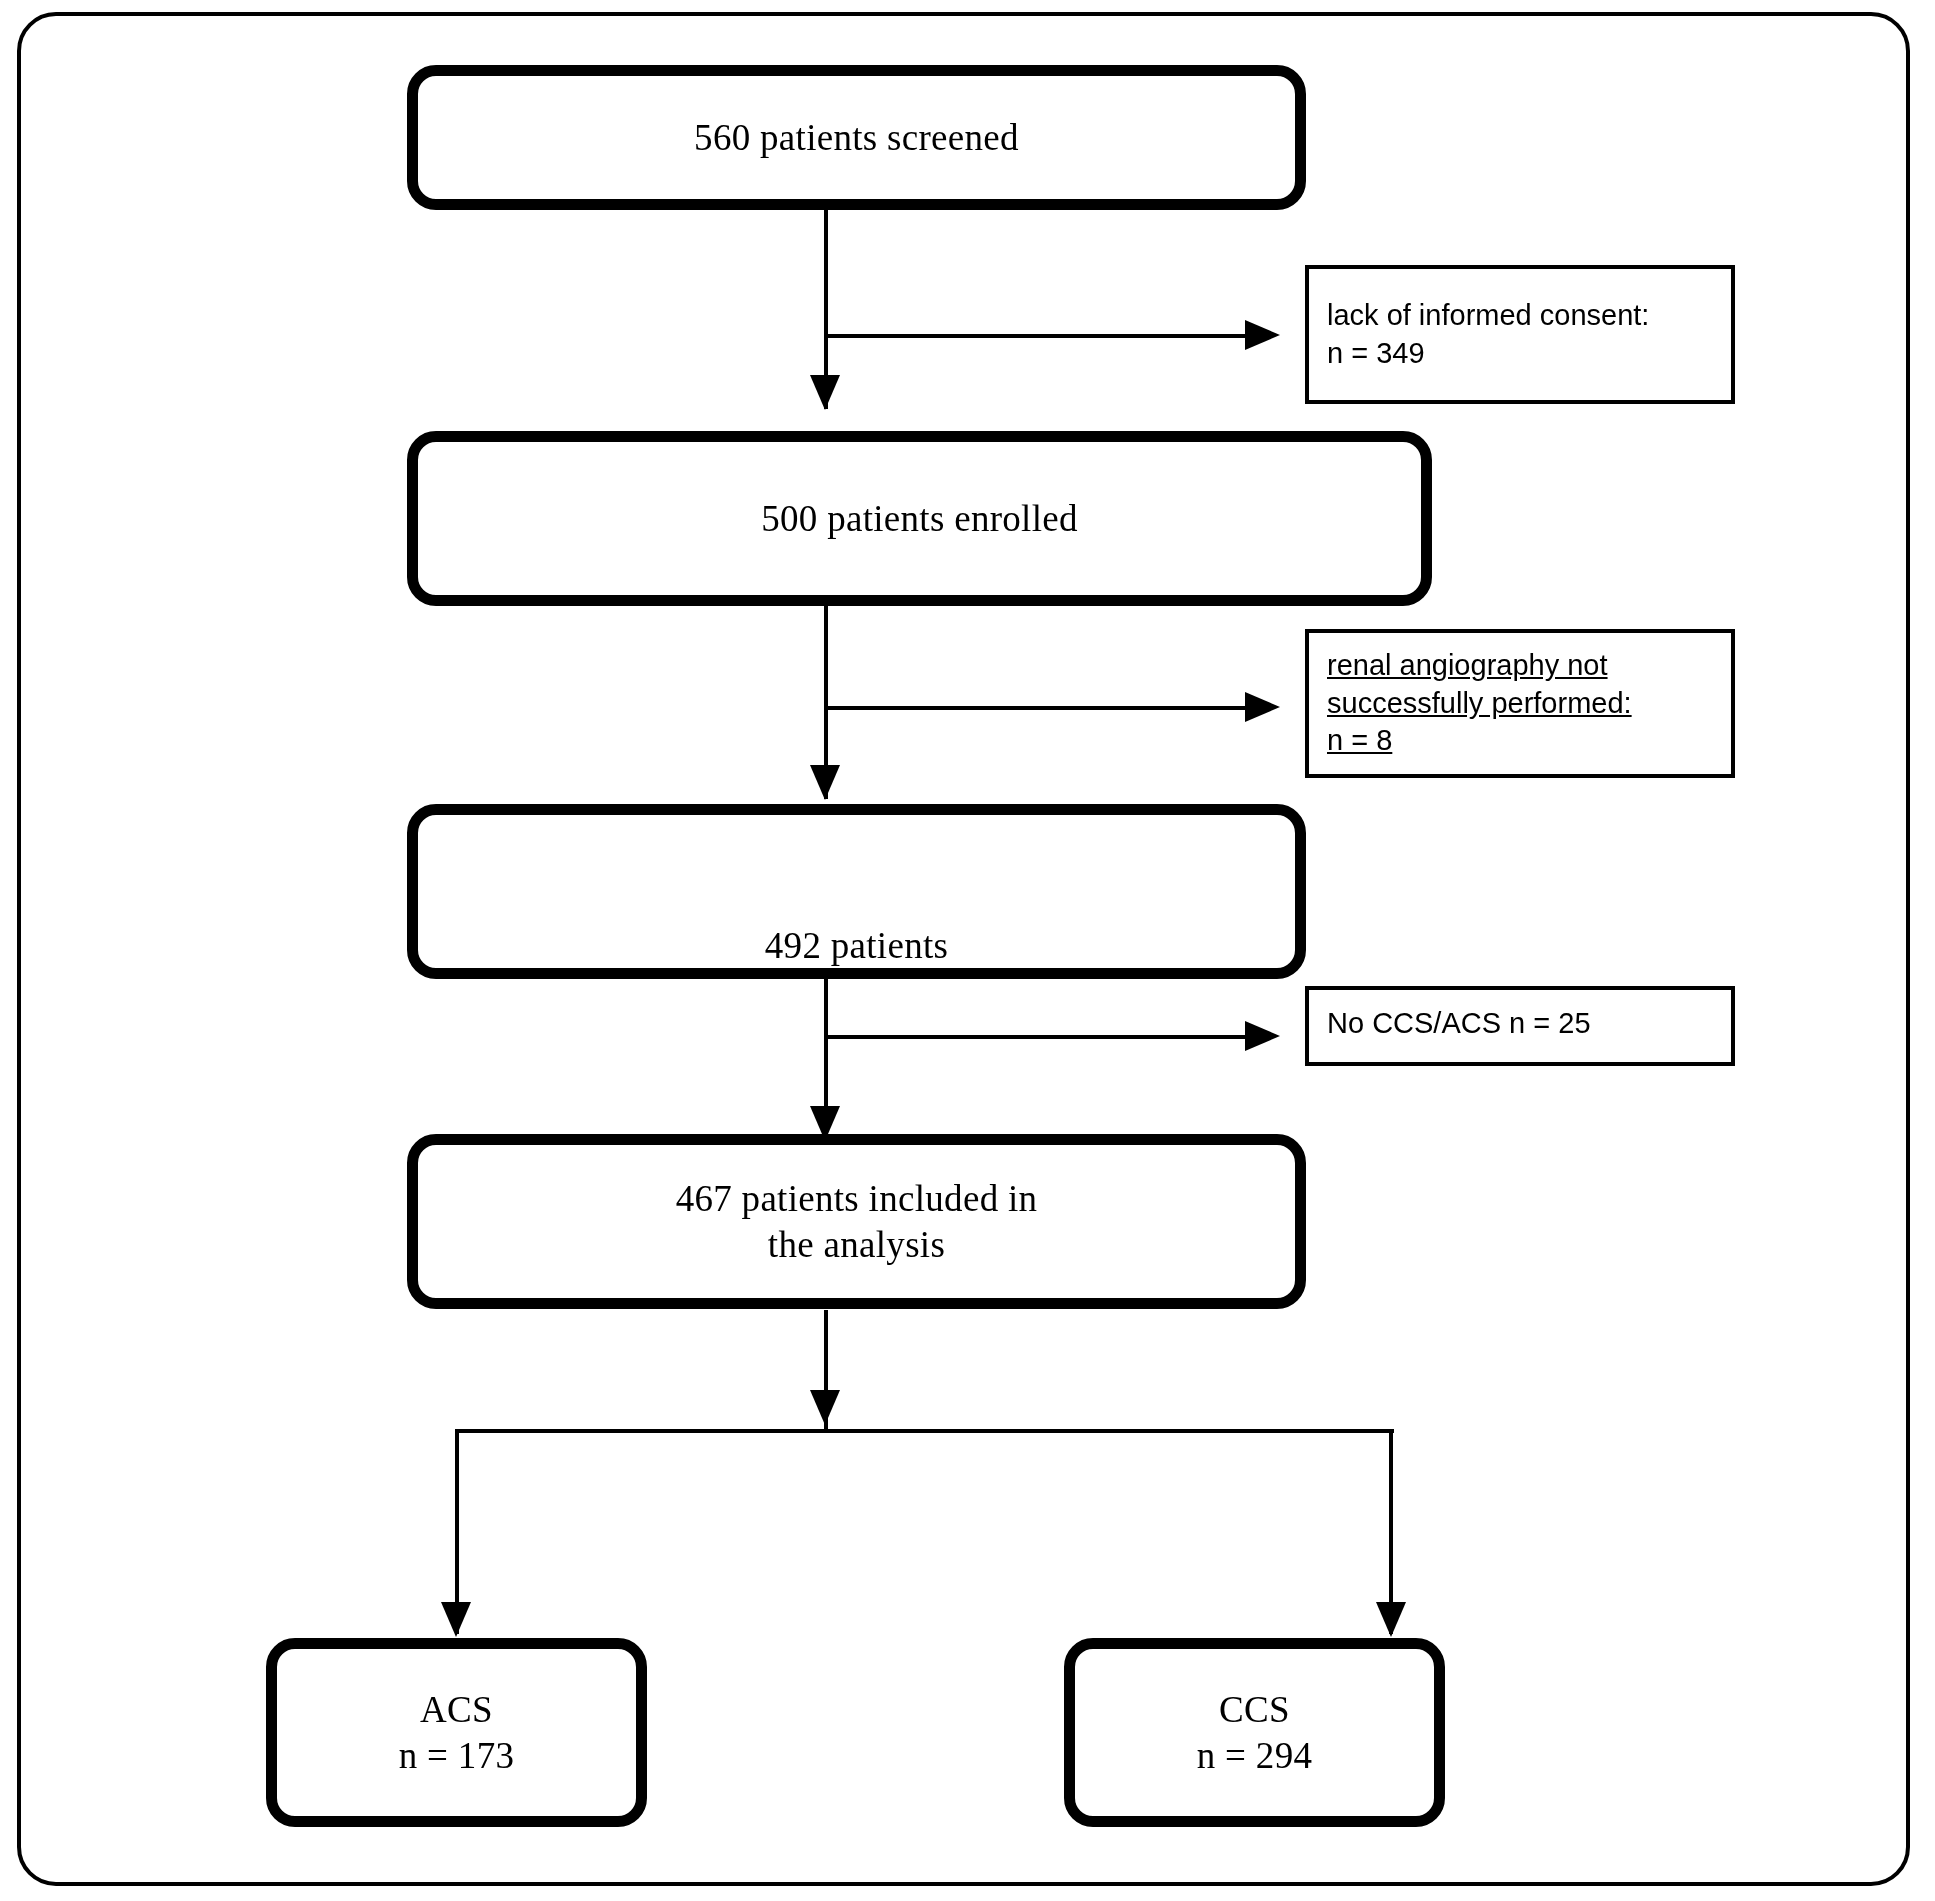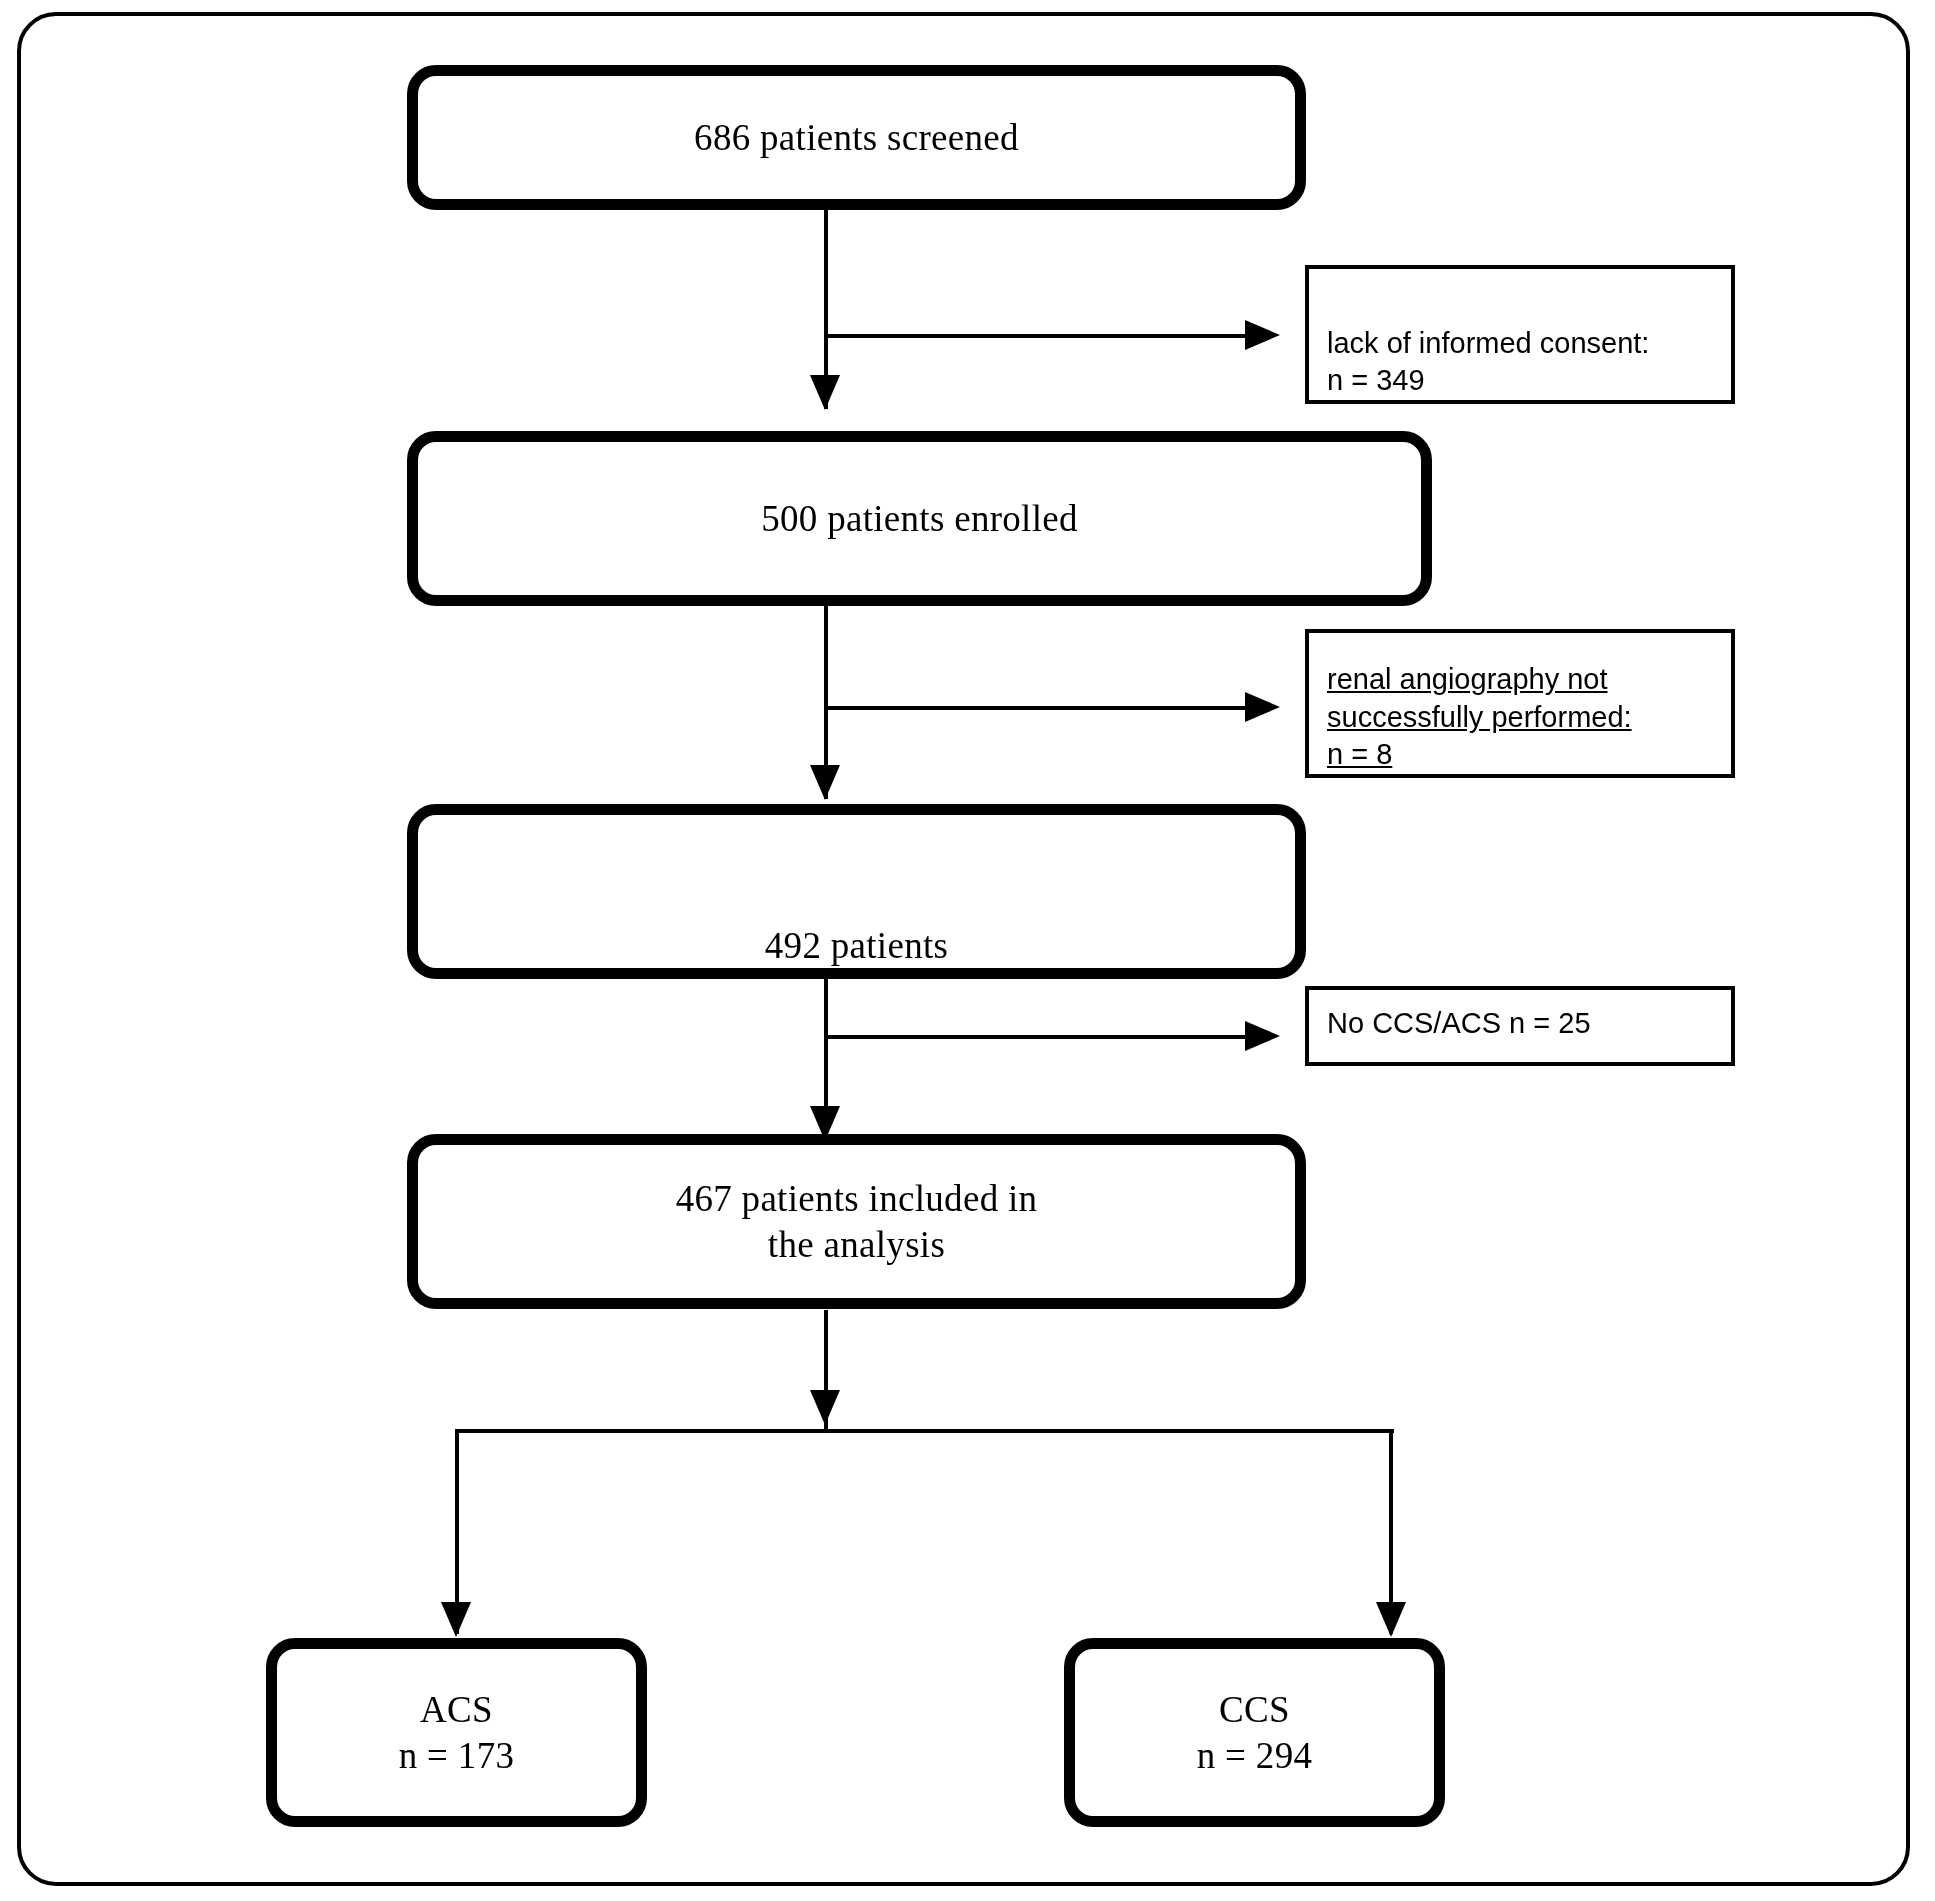--- a/index.html
+++ b/index.html
@@ -53,21 +53,21 @@
 
   
   .side-box {
     position: absolute;
     border: 4.8px solid #000000;
     box-sizing: border-box;
     background: #ffffff;
     font-family: "Liberation Sans", "DejaVu Sans", sans-serif;
     color: #000000;
     display: flex;
-    align-items: flex-end;
+    align-items: center;
   }
   .side-box .txt {
     font-size: 29px;
     line-height: 1.30;
     padding-left: 18px;
     padding-right: 8.5px;
     text-align: left;
     white-space: pre-line;
   }
   .side-box.top-aligned {
@@ -106,21 +106,21 @@
   }
 </style>
 </head>
 <body>
 
 <div id="canvas">
 
   <div id="outer-frame"></div>
 
   <div class="main-box" style="left:407px; top:65px; width:899px; height:145px;">
-    <div class="txt">686 patients screened</div>
+    <div class="txt">560 patients screened</div>
   </div>
 
   <div class="vline" style="left:824px; top:210px; height:199px;"></div>
   <div class="arrow-down" style="left:810px; top:375px;"></div>
 
   <div class="hline" style="left:826px; top:334px; width:423px;"></div>
   <div class="arrow-right" style="left:1245px; top:320px;"></div>
 
   <div class="side-box" style="left:1305px; top:265px; width:430px; height:139px;">
     <div class="txt">lack of informed consent:

